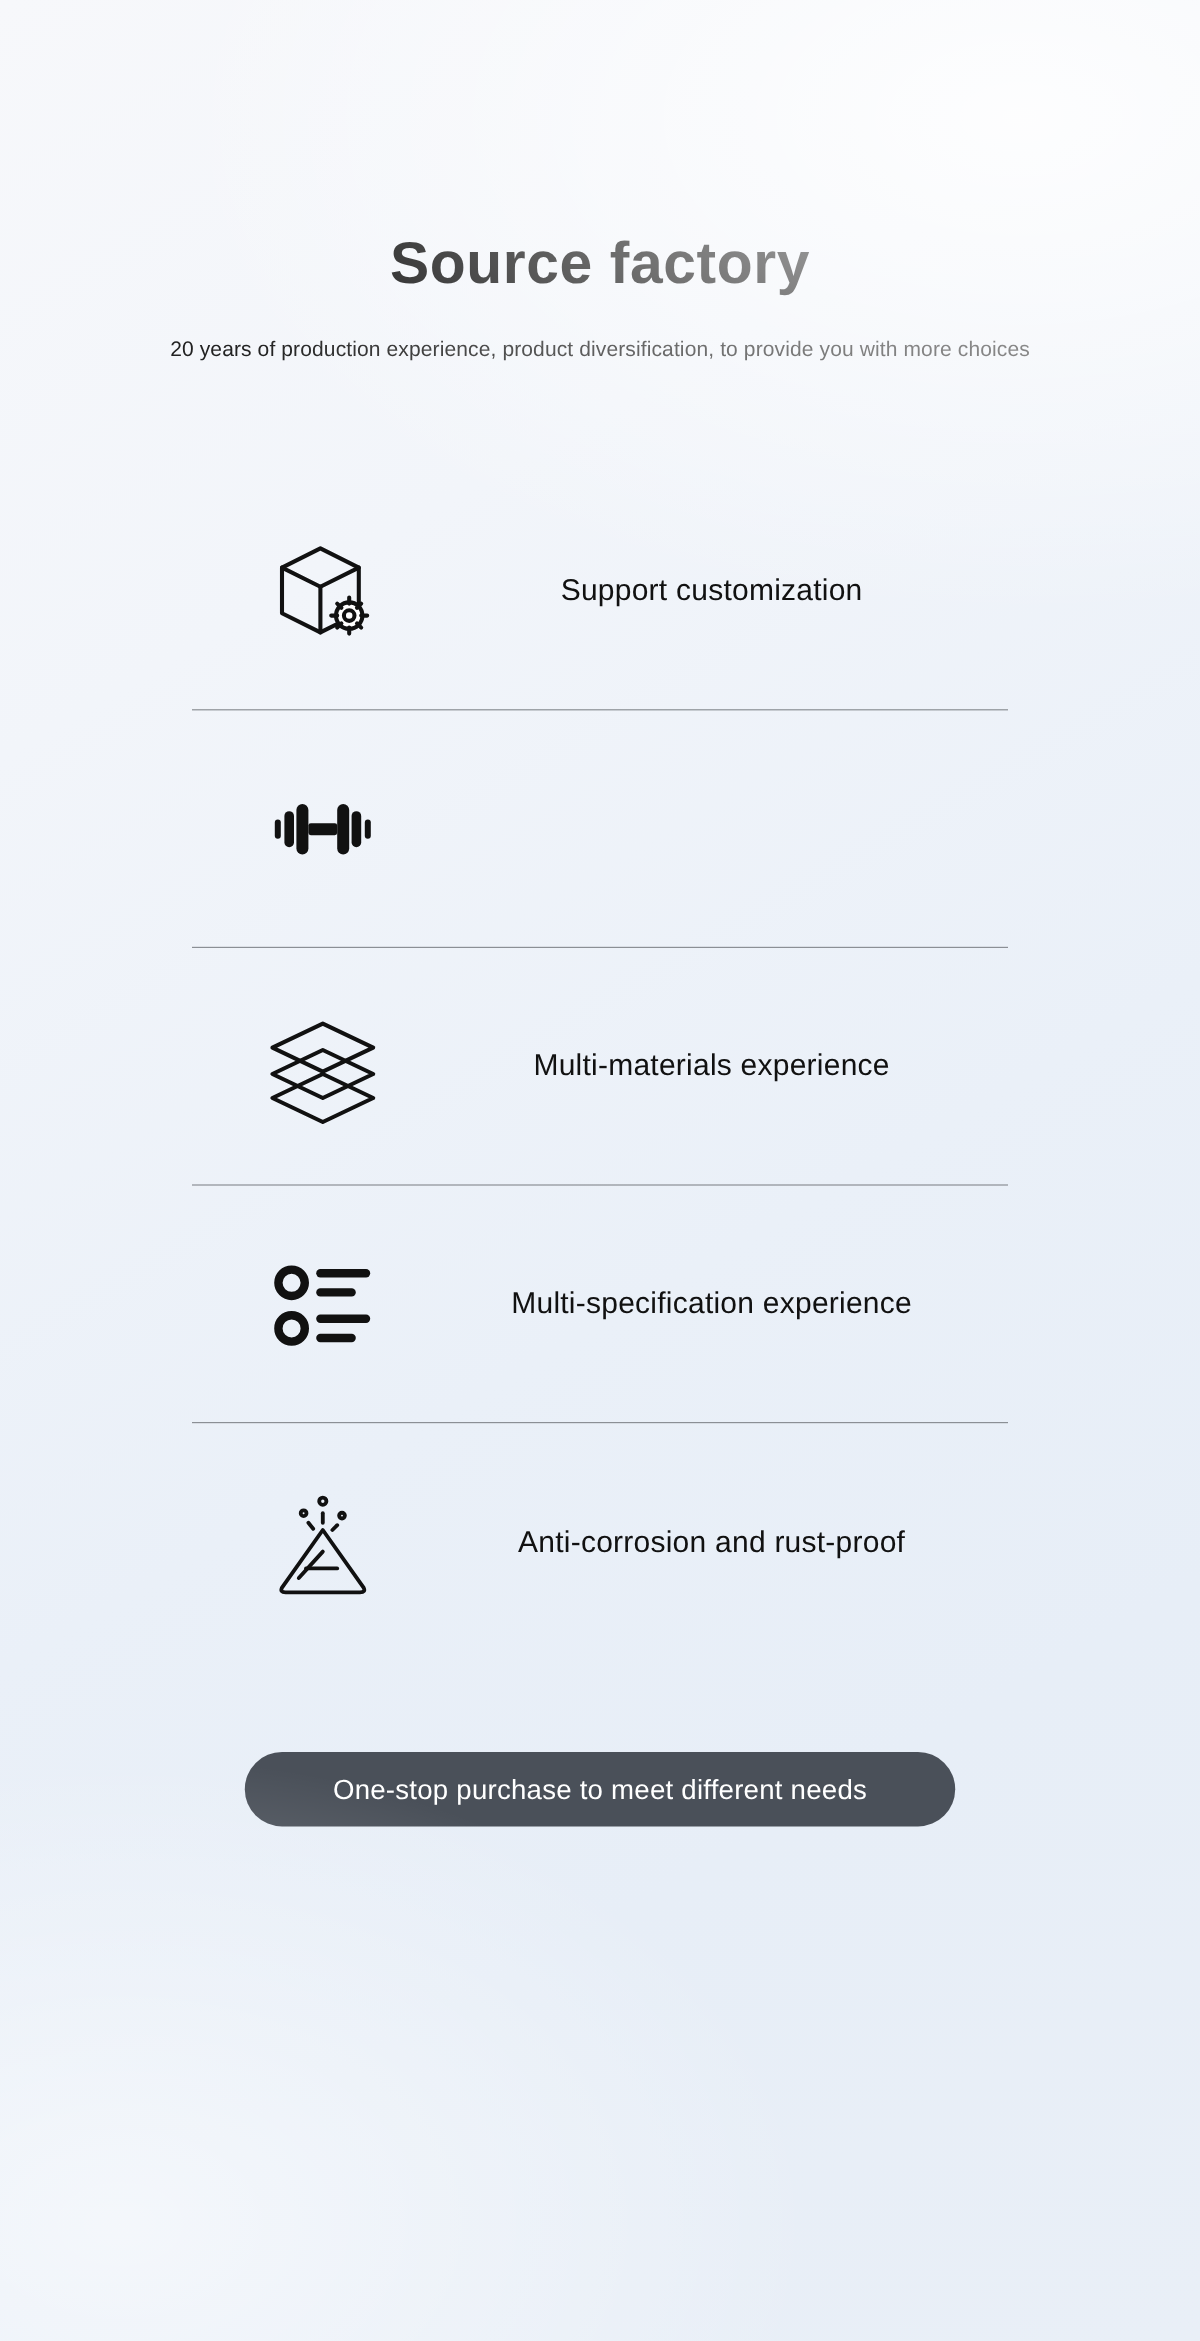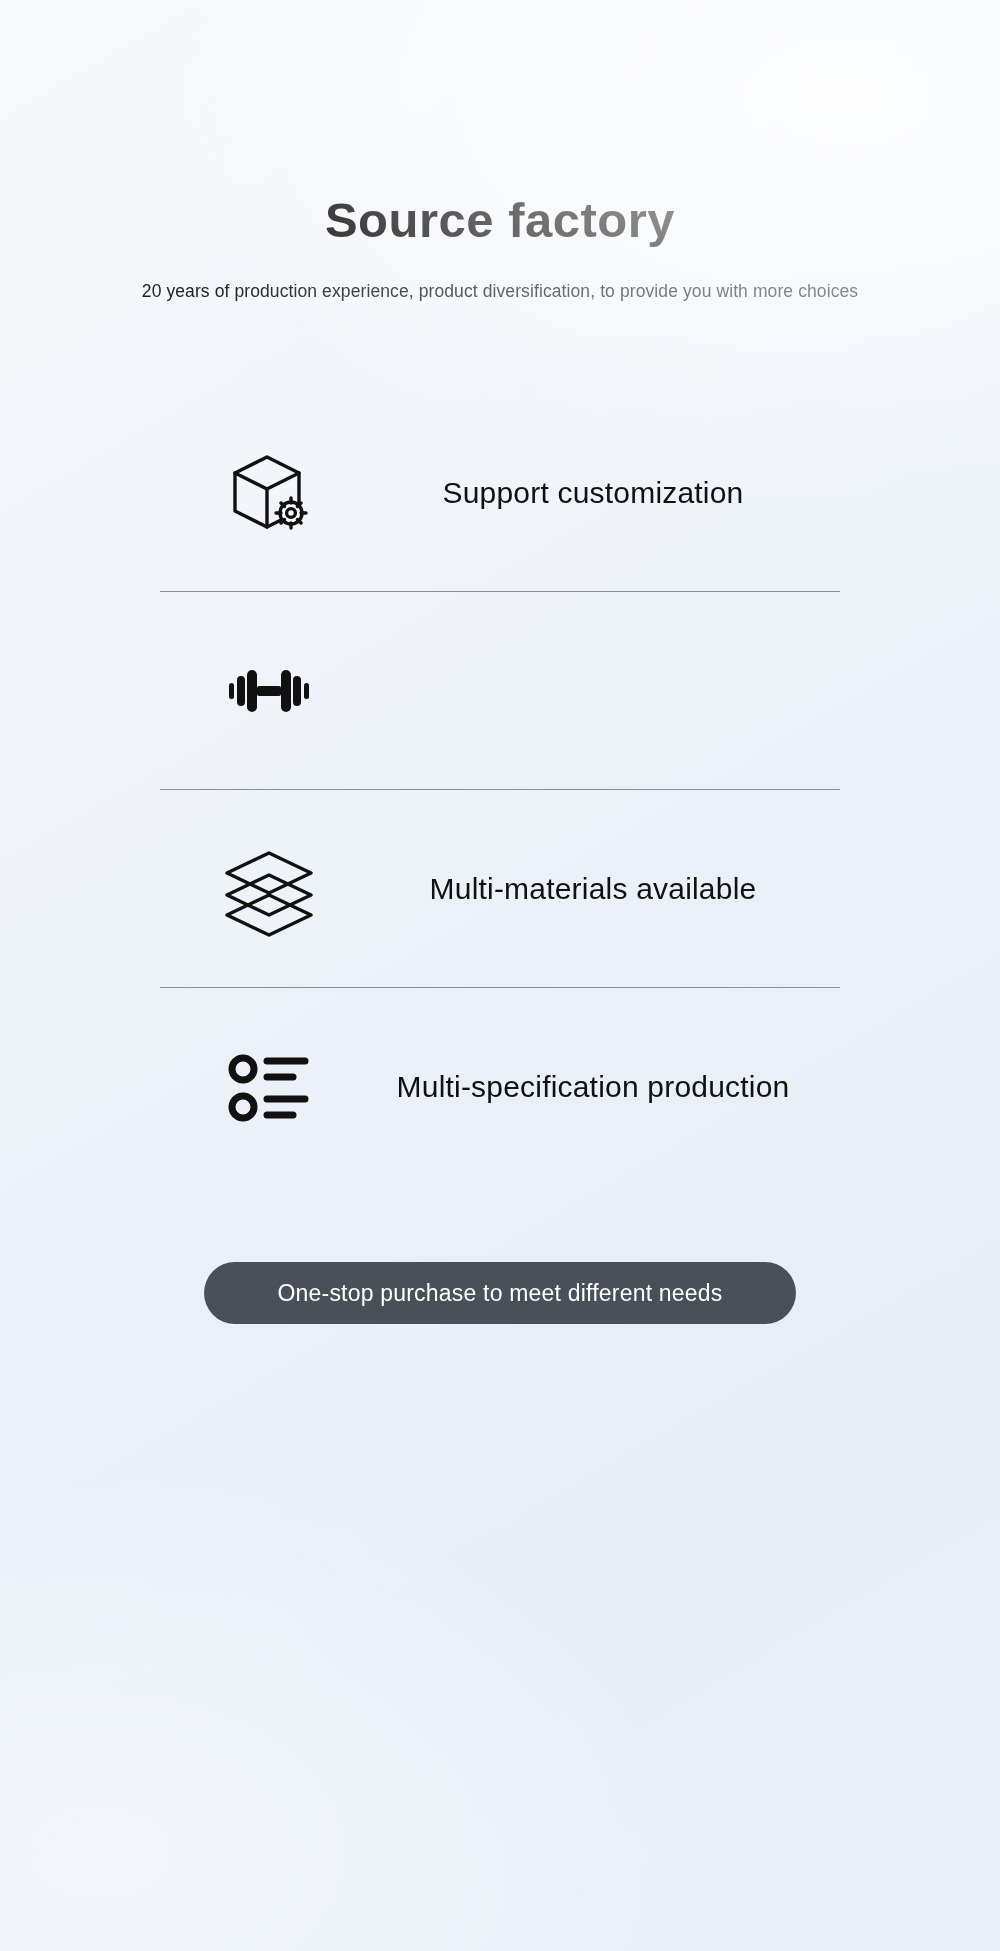--- a/index.html
+++ b/index.html
@@ -81,21 +81,21 @@
     padding-left: 18px;
   }
 
   .icon-cell svg {
     display: block;
   }
 
   .feature-label {
     flex: 1;
     text-align: center;
-    font-size: 30px;
+    font-size: 25px;
     color: #111;
     font-weight: 400;
     padding-right: 14px;
     letter-spacing: 0.2px;
   }
 
   .cta-wrap {
     margin-top: 76px;
     display: flex;
     justify-content: center;
@@ -159,36 +159,52 @@
     </div>
 
     <div class="feature-row">
       <div class="icon-cell">
         <svg width="100" height="96" viewBox="0 0 100 96" fill="none" stroke="#111" stroke-width="3.4" stroke-linejoin="round">
           <path d="M50 12 L92 32 L50 52 L8 32 Z"></path>
           <path d="M50 34 L92 54 L50 74 L8 54 Z"></path>
           <path d="M50 54 L92 74 L50 94 L8 74 Z"></path>
         </svg>
       </div>
-      <div class="feature-label">Multi-materials available</div>
+      <div class="feature-label">Multi-materials experience</div>
     </div>
 
     <div class="feature-row">
       <div class="icon-cell">
         <svg width="96" height="96" viewBox="0 0 96 96" fill="none" stroke="#111" stroke-width="7" stroke-linecap="round">
           <circle cx="22" cy="30" r="11"></circle>
           <circle cx="22" cy="68" r="11"></circle>
           <path d="M46 22 L84 22"></path>
           <path d="M46 38 L72 38"></path>
           <path d="M46 60 L84 60"></path>
           <path d="M46 76 L72 76"></path>
         </svg>
       </div>
-      <div class="feature-label">Multi-specification production</div>
-    </div>
-
+      <div class="feature-label">Multi-specification experience</div>
+    </div>
+
+    <div class="feature-row">
+      <div class="icon-cell">
+        <svg width="100" height="100" viewBox="0 0 100 100" fill="none" stroke="#111" stroke-width="3.2" stroke-linecap="round" stroke-linejoin="round">
+          <path d="M50 40 L84 88 Q86 92 81 92 L19 92 Q14 92 16 88 Z"></path>
+          <path d="M36 72 L62 72"></path>
+          <path d="M30 80 L50 58"></path>
+          <circle cx="50" cy="16" r="3"></circle>
+          <circle cx="34" cy="26" r="2.4"></circle>
+          <circle cx="66" cy="28" r="2.4"></circle>
+          <path d="M50 26 L50 34"></path>
+          <path d="M38 34 L42 39"></path>
+          <path d="M62 36 L58 40"></path>
+        </svg>
+      </div>
+      <div class="feature-label">Anti-corrosion and rust-proof</div>
+    </div>
 
   </div>
 
   <div class="cta-wrap">
     <button class="cta-button">One-stop purchase to meet different needs</button>
   </div>
 </div>
 
 </body></html>

